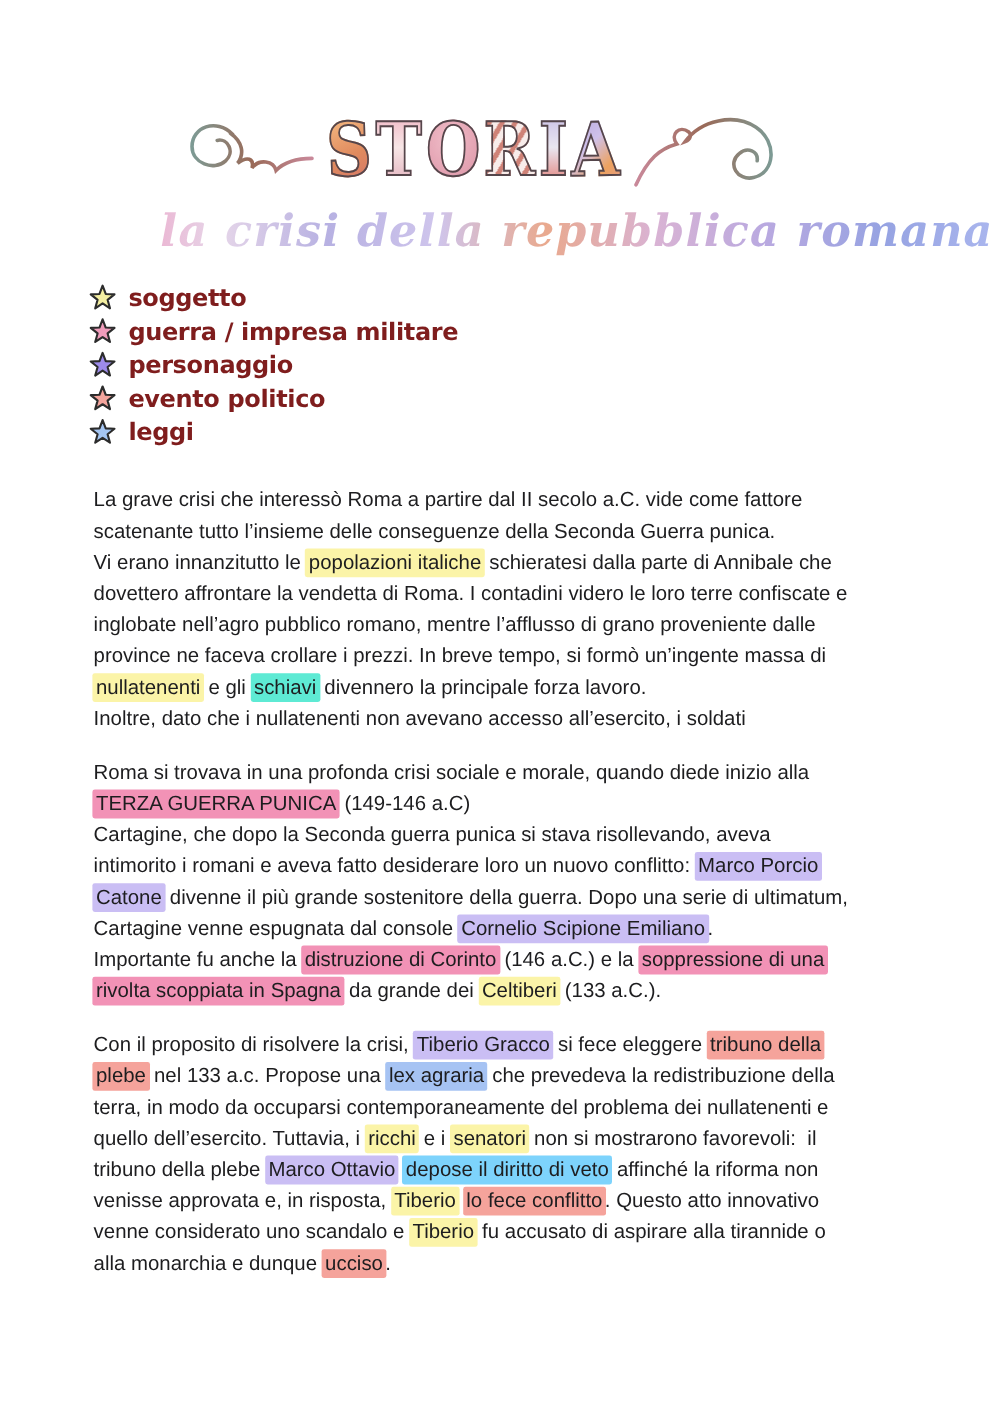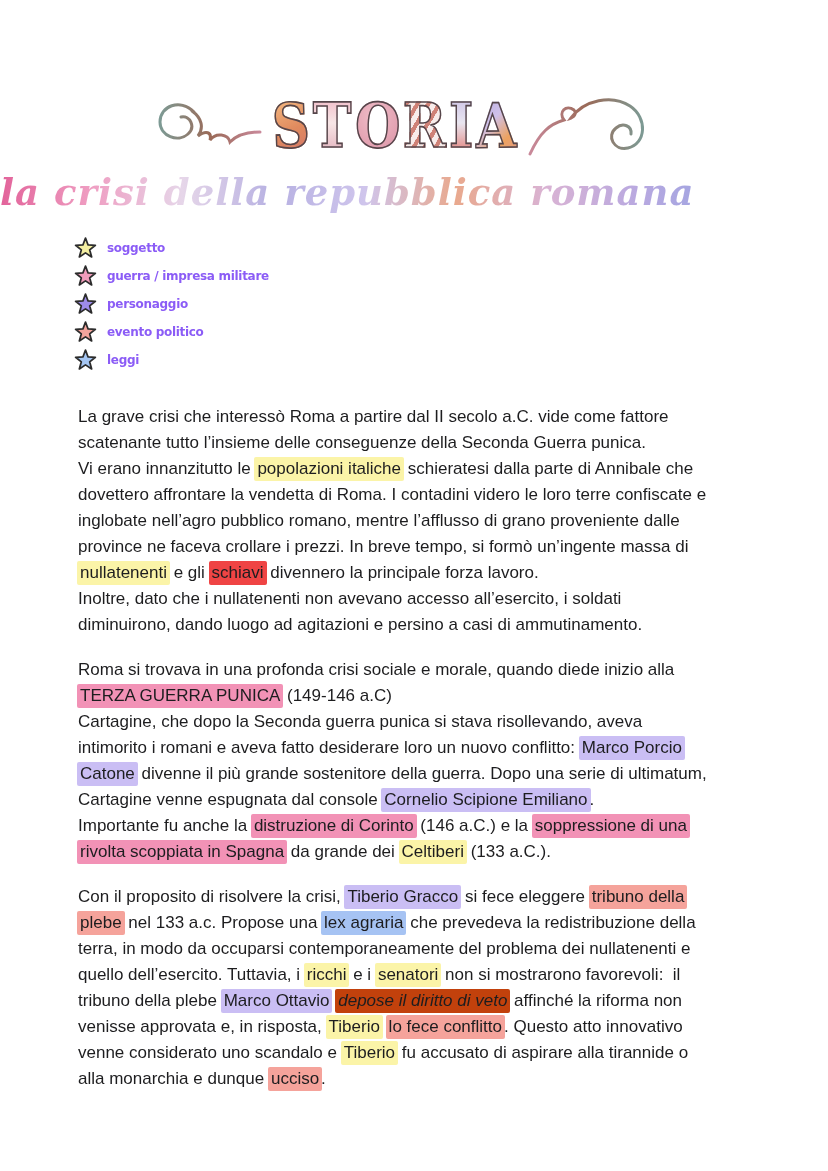--- a/index.html
+++ b/index.html
@@ -36,44 +36,44 @@
   .t-letter:nth-child(1){background-image:linear-gradient(160deg,#f3b57e 10%,#e08a5e 55%,#d4766a 95%);transform:scaleY(1.18) rotate(-2deg);}
   .t-letter:nth-child(2){background-image:linear-gradient(180deg,#f0b9c6 0%,#f7e6e6 45%,#e9c2ca 80%,#d9aeb9 100%);}
   .t-letter:nth-child(3){background-image:radial-gradient(circle at 42% 35%,#f0bdc8 0%,#e3a2b2 55%,#d08ba0 100%);transform:scaleY(1.18) rotate(2deg);}
   .t-letter:nth-child(4){background-image:repeating-linear-gradient(125deg,#f8ecea 0 5px,#cf8277 5px 9px);}
   .t-letter:nth-child(5){background-image:linear-gradient(180deg,#cbc0e6 0%,#e9e6f0 45%,#e2776f 100%);}
   .t-letter:nth-child(6){background-image:linear-gradient(140deg,#b4a4da 0%,#cfc1ea 40%,#eda25f 72%,#e19a8c 100%);transform:scaleY(1.18) rotate(-1deg);}
 
   
   .subtitle{
     margin-top:2px;
-    text-align:left;
+    text-align:right;
     font-family:"DejaVu Serif",serif;
     font-style:italic;
     font-weight:700;
     font-size:37px;
     letter-spacing:1px;
     color:transparent;
     background-image:linear-gradient(90deg,
       #e2639a 0%,#ef9ec2 11%,#e6d6e9 22%,#b7b1e2 33%,#cfc5ec 44%,
       #e9a98e 55%,#d9b3d4 66%,#b9a9e0 77%,#96a3e2 89%,#aab6ee 100%);
     -webkit-background-clip:text;
     background-clip:text;
   }
 
   
   .legend{margin:20px 0 0 73px;}
   .legend-item{display:flex;align-items:center;gap:9px;height:28px;}
   .star{width:25px;height:25px;flex:0 0 auto;}
   .legend-label{
     font-family:"DejaVu Sans",sans-serif;
     font-weight:700;
-    font-size:12px;
+    font-size:20px;
     letter-spacing:-0.3px;
-    color:#8b5cf6;
+    color:#7f1d1d;
     white-space:pre;
   }
 
   
   .body-text{
     margin:30px 72px 0 78px;
     font-size:17px;
     line-height:26px;
     color:#1d1d1f;
   }
@@ -159,39 +159,38 @@
     </div>
 
   <div class="body-text">
       <p>
         <span class="line"><span>La grave crisi che interessò Roma a partire dal II secolo a.C. vide come fattore</span></span>
         <span class="line"><span>scatenante tutto l’insieme delle conseguenze della Seconda Guerra punica.</span></span>
         <span class="line"><span>Vi erano innanzitutto le </span><span class="hl" style="background-color: rgb(251, 244, 168);">popolazioni italiche</span><span> schieratesi dalla parte di Annibale che</span></span>
         <span class="line"><span>dovettero affrontare la vendetta di Roma. I contadini videro le loro terre confiscate e</span></span>
         <span class="line"><span>inglobate nell’agro pubblico romano, mentre l’afflusso di grano proveniente dalle</span></span>
         <span class="line"><span>province ne faceva crollare i prezzi. In breve tempo, si formò un’ingente massa di</span></span>
-        <span class="line"><span class="hl" style="background-color: rgb(251, 244, 168);">nullatenenti</span><span> e gli </span><span class="hl" style="background-color: #ef4444;">schiavi</span><span> divennero la principale forza lavoro.</span></span>
+        <span class="line"><span class="hl" style="background-color: rgb(251, 244, 168);">nullatenenti</span><span> e gli </span><span class="hl" style="background-color: #5eead4;">schiavi</span><span> divennero la principale forza lavoro.</span></span>
         <span class="line"><span>Inoltre, dato che i nullatenenti non avevano accesso all’esercito, i soldati</span></span>
-        <span class="line"><span>diminuirono, dando luogo ad agitazioni e persino a casi di ammutinamento.</span></span>
       </p>
       <p>
         <span class="line"><span>Roma si trovava in una profonda crisi sociale e morale, quando diede inizio alla</span></span>
         <span class="line"><span class="hl" style="background-color: rgb(242, 146, 182);">TERZA GUERRA PUNICA</span><span> (149-146 a.C)</span></span>
         <span class="line"><span>Cartagine, che dopo la Seconda guerra punica si stava risollevando, aveva</span></span>
         <span class="line"><span>intimorito i romani e aveva fatto desiderare loro un nuovo conflitto: </span><span class="hl" style="background-color: rgb(202, 190, 244);">Marco Porcio</span></span>
         <span class="line"><span class="hl" style="background-color: rgb(202, 190, 244);">Catone</span><span> divenne il più grande sostenitore della guerra. Dopo una serie di ultimatum,</span></span>
         <span class="line"><span>Cartagine venne espugnata dal console </span><span class="hl" style="background-color: rgb(202, 190, 244);">Cornelio Scipione Emiliano</span><span>.</span></span>
         <span class="line"><span>Importante fu anche la </span><span class="hl" style="background-color: rgb(242, 146, 182);">distruzione di Corinto</span><span> (146 a.C.) e la </span><span class="hl" style="background-color: rgb(242, 146, 182);">soppressione di una</span></span>
         <span class="line"><span class="hl" style="background-color: rgb(242, 146, 182);">rivolta scoppiata in Spagna</span><span> da grande dei </span><span class="hl" style="background-color: rgb(251, 244, 168); margin-top: 36px;">Celtiberi</span><span> (133 a.C.).</span></span>
       </p>
       <p>
         <span class="line"><span>Con il proposito di risolvere la crisi, </span><span class="hl" style="background-color: rgb(202, 190, 244);">Tiberio Gracco</span><span> si fece eleggere </span><span class="hl" style="background-color: rgb(245, 163, 155);">tribuno della</span></span>
         <span class="line"><span class="hl" style="background-color: rgb(245, 163, 155);">plebe</span><span> nel 133 a.c. Propose una </span><span class="hl" style="background-color: rgb(166, 195, 243);">lex agraria</span><span> che prevedeva la redistribuzione della</span></span>
         <span class="line"><span>terra, in modo da occuparsi contemporaneamente del problema dei nullatenenti e</span></span>
         <span class="line"><span>quello dell’esercito. Tuttavia, i </span><span class="hl" style="background-color: rgb(251, 244, 168);">ricchi</span><span> e i </span><span class="hl" style="background-color: rgb(251, 244, 168);">senatori</span><span> non si mostrarono favorevoli:  il</span></span>
-        <span class="line"><span>tribuno della plebe </span><span class="hl" style="background-color: rgb(202, 190, 244);">Marco Ottavio</span><span> </span><span class="hl" style="background-color: #c2410c; font-style: italic;">depose il diritto di veto</span><span> affinché la riforma non</span></span>
+        <span class="line"><span>tribuno della plebe </span><span class="hl" style="background-color: rgb(202, 190, 244);">Marco Ottavio</span><span> </span><span class="hl" style="background-color: #7dd3fc;">depose il diritto di veto</span><span> affinché la riforma non</span></span>
         <span class="line"><span>venisse approvata e, in risposta, </span><span class="hl" style="background-color: rgb(251, 244, 168);">Tiberio</span><span> </span><span class="hl" style="background-color: rgb(245, 163, 155);">lo fece conflitto</span><span>. Questo atto innovativo</span></span>
         <span class="line"><span>venne considerato uno scandalo e </span><span class="hl" style="background-color: rgb(251, 244, 168);">Tiberio</span><span> fu accusato di aspirare alla tirannide o</span></span>
         <span class="line"><span>alla monarchia e dunque </span><span class="hl" style="background-color: rgb(245, 163, 155); text-align: right;">ucciso</span><span>.</span></span>
       </p>
     </div>
 
 </div>
 
 </body></html>

